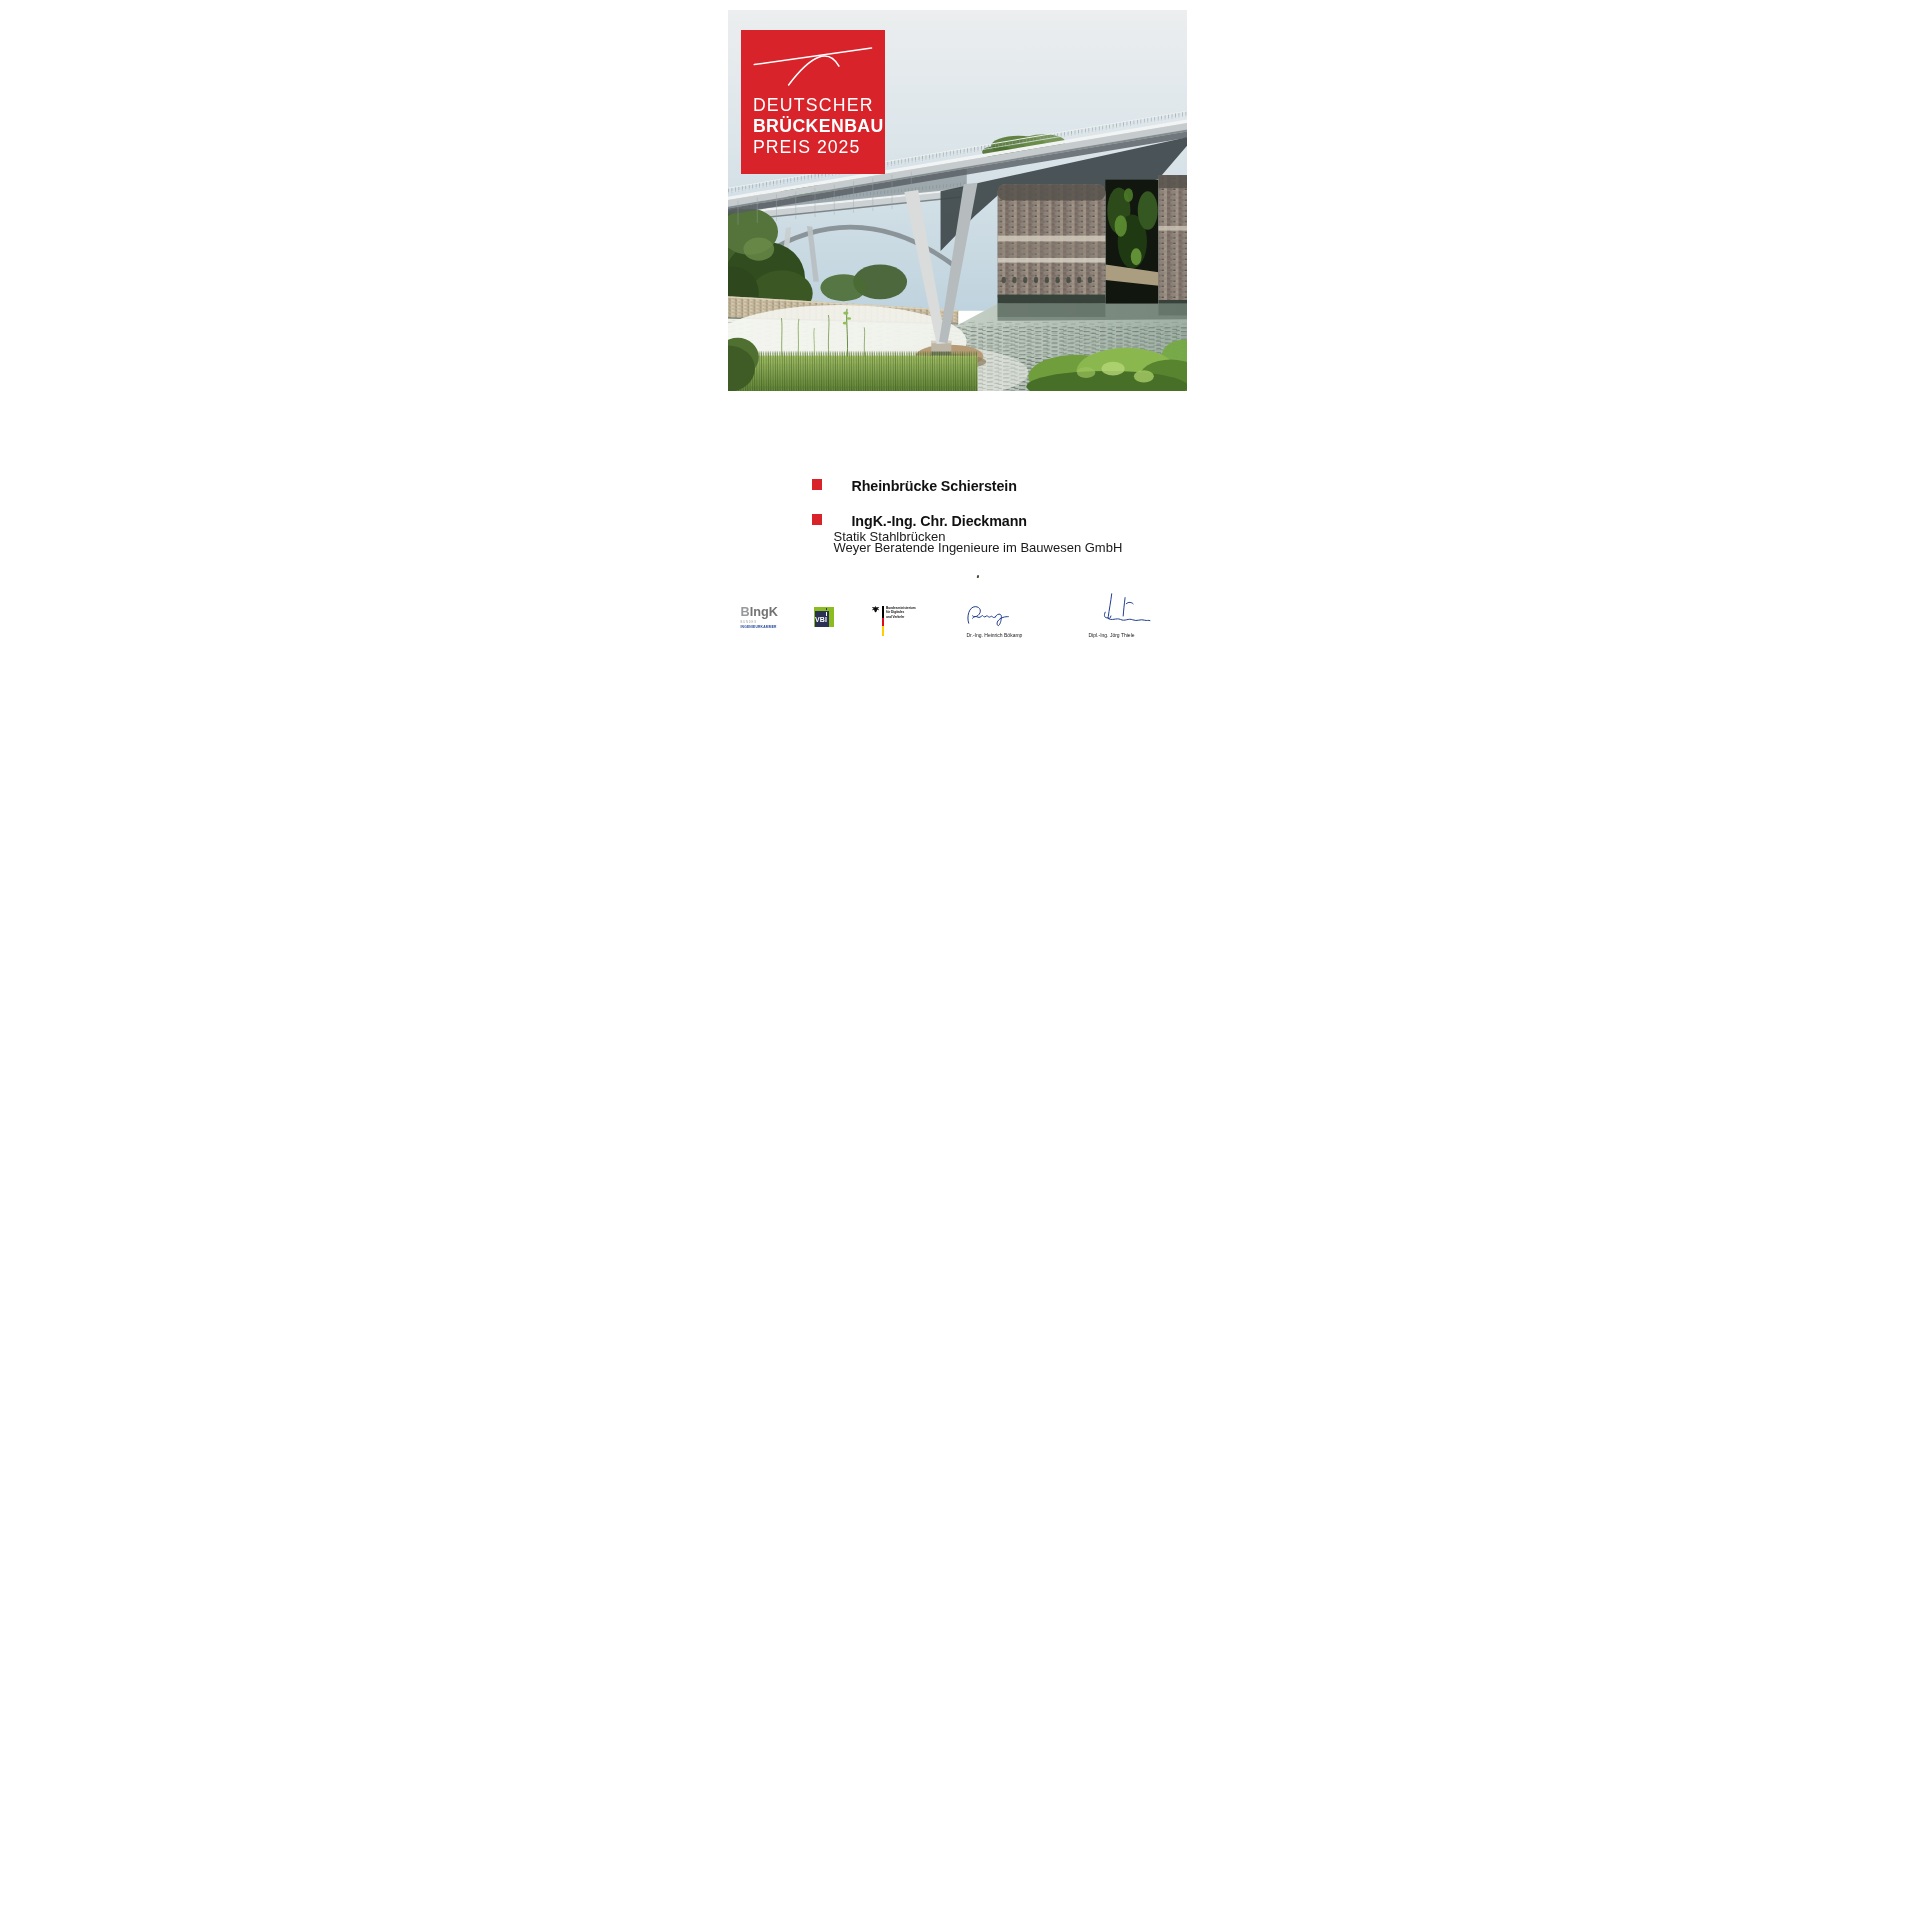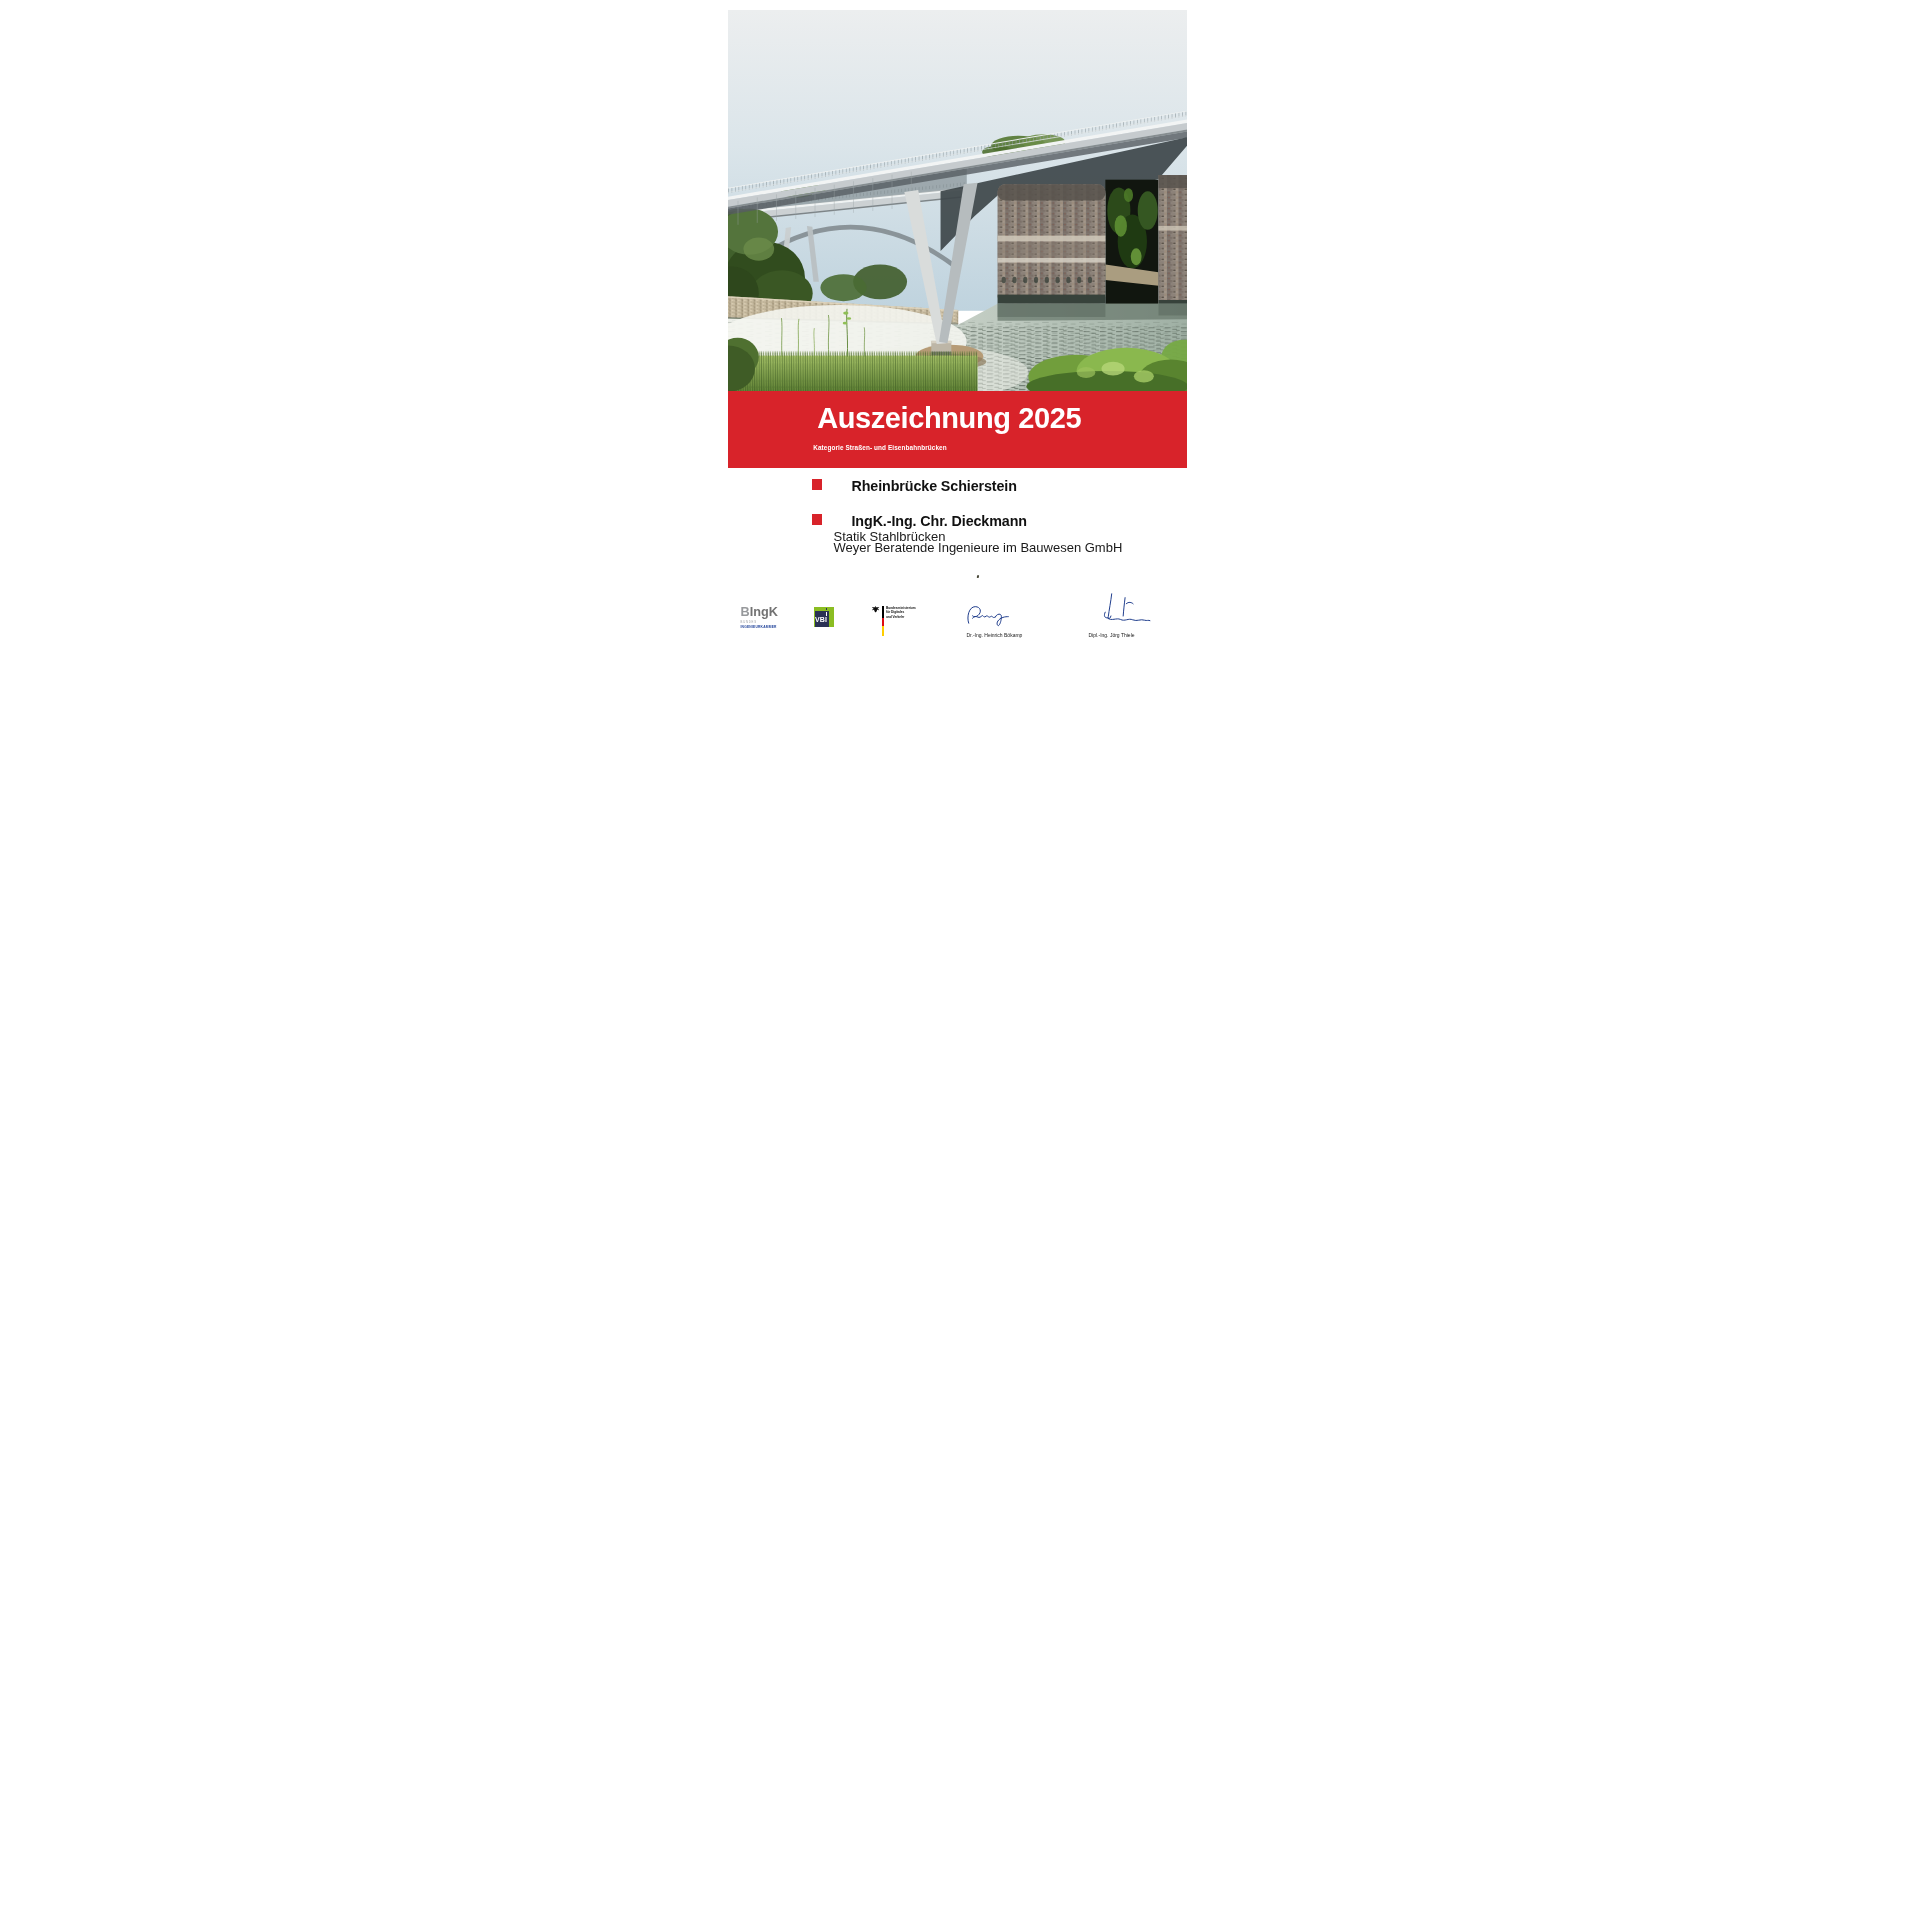--- a/index.html
+++ b/index.html
@@ -256,25 +256,32 @@
         <ellipse cx="1035" cy="938" rx="130" ry="62" fill="#8ab84e"></ellipse>
         <ellipse cx="1150" cy="958" rx="85" ry="52" fill="#59842f"></ellipse>
         <ellipse cx="985" cy="976" rx="210" ry="40" fill="#476f28"></ellipse>
         <ellipse cx="1000" cy="930" rx="30" ry="18" fill="#b5d678" opacity=".8"></ellipse>
         <ellipse cx="1080" cy="950" rx="26" ry="16" fill="#a6cc66" opacity=".8"></ellipse>
         <ellipse cx="930" cy="940" rx="24" ry="14" fill="#9cc25c" opacity=".7"></ellipse>
       </g>
     </svg>
   </div>
 
-
-  <div class="abs banner">
-    <div class="bannerTitle">Auszeichnung 2025</div>
-    <div class="bannerSub">Kategorie Straßen- und Eisenbahnbrücken</div>
-  </div>
+  <div class="abs logoBox">
+    <svg class="mark" viewBox="0 0 373 375">
+      <path d="M33.6,90 L339,47" stroke="#ffffff" stroke-width="4" stroke-linecap="round" fill="none"></path>
+      <path d="M123,143 Q213.5,23.5 254,94" stroke="#ffffff" stroke-width="4" stroke-linecap="round" fill="none"></path>
+    </svg>
+    <div class="logoText">
+      <div class="l1">DEUTSCHER</div>
+      <div class="l2">BRÜCKENBAU</div>
+      <div class="l3">PREIS 2025</div>
+    </div>
+  </div>
+
 
   <div class="abs sq" style="left:96px;top:479px;"></div>
   <div class="abs awardTxt" style="left:117px;top:479px;">Rheinbrücke Schierstein</div>
 
   <div class="abs sq" style="left:96px;top:514px;"></div>
   <div class="abs awardTxt" style="left:117px;top:514px;">IngK.-Ing. Chr. Dieckmann</div>
   <div class="abs subTxt" style="left:118px;top:530px;">Statik Stahlbrücken</div>
   <div class="abs subTxt" style="left:118px;top:541px;text-align:right;">Weyer Beratende Ingenieure im Bauwesen GmbH</div>
 
   <div class="abs speck"></div>

